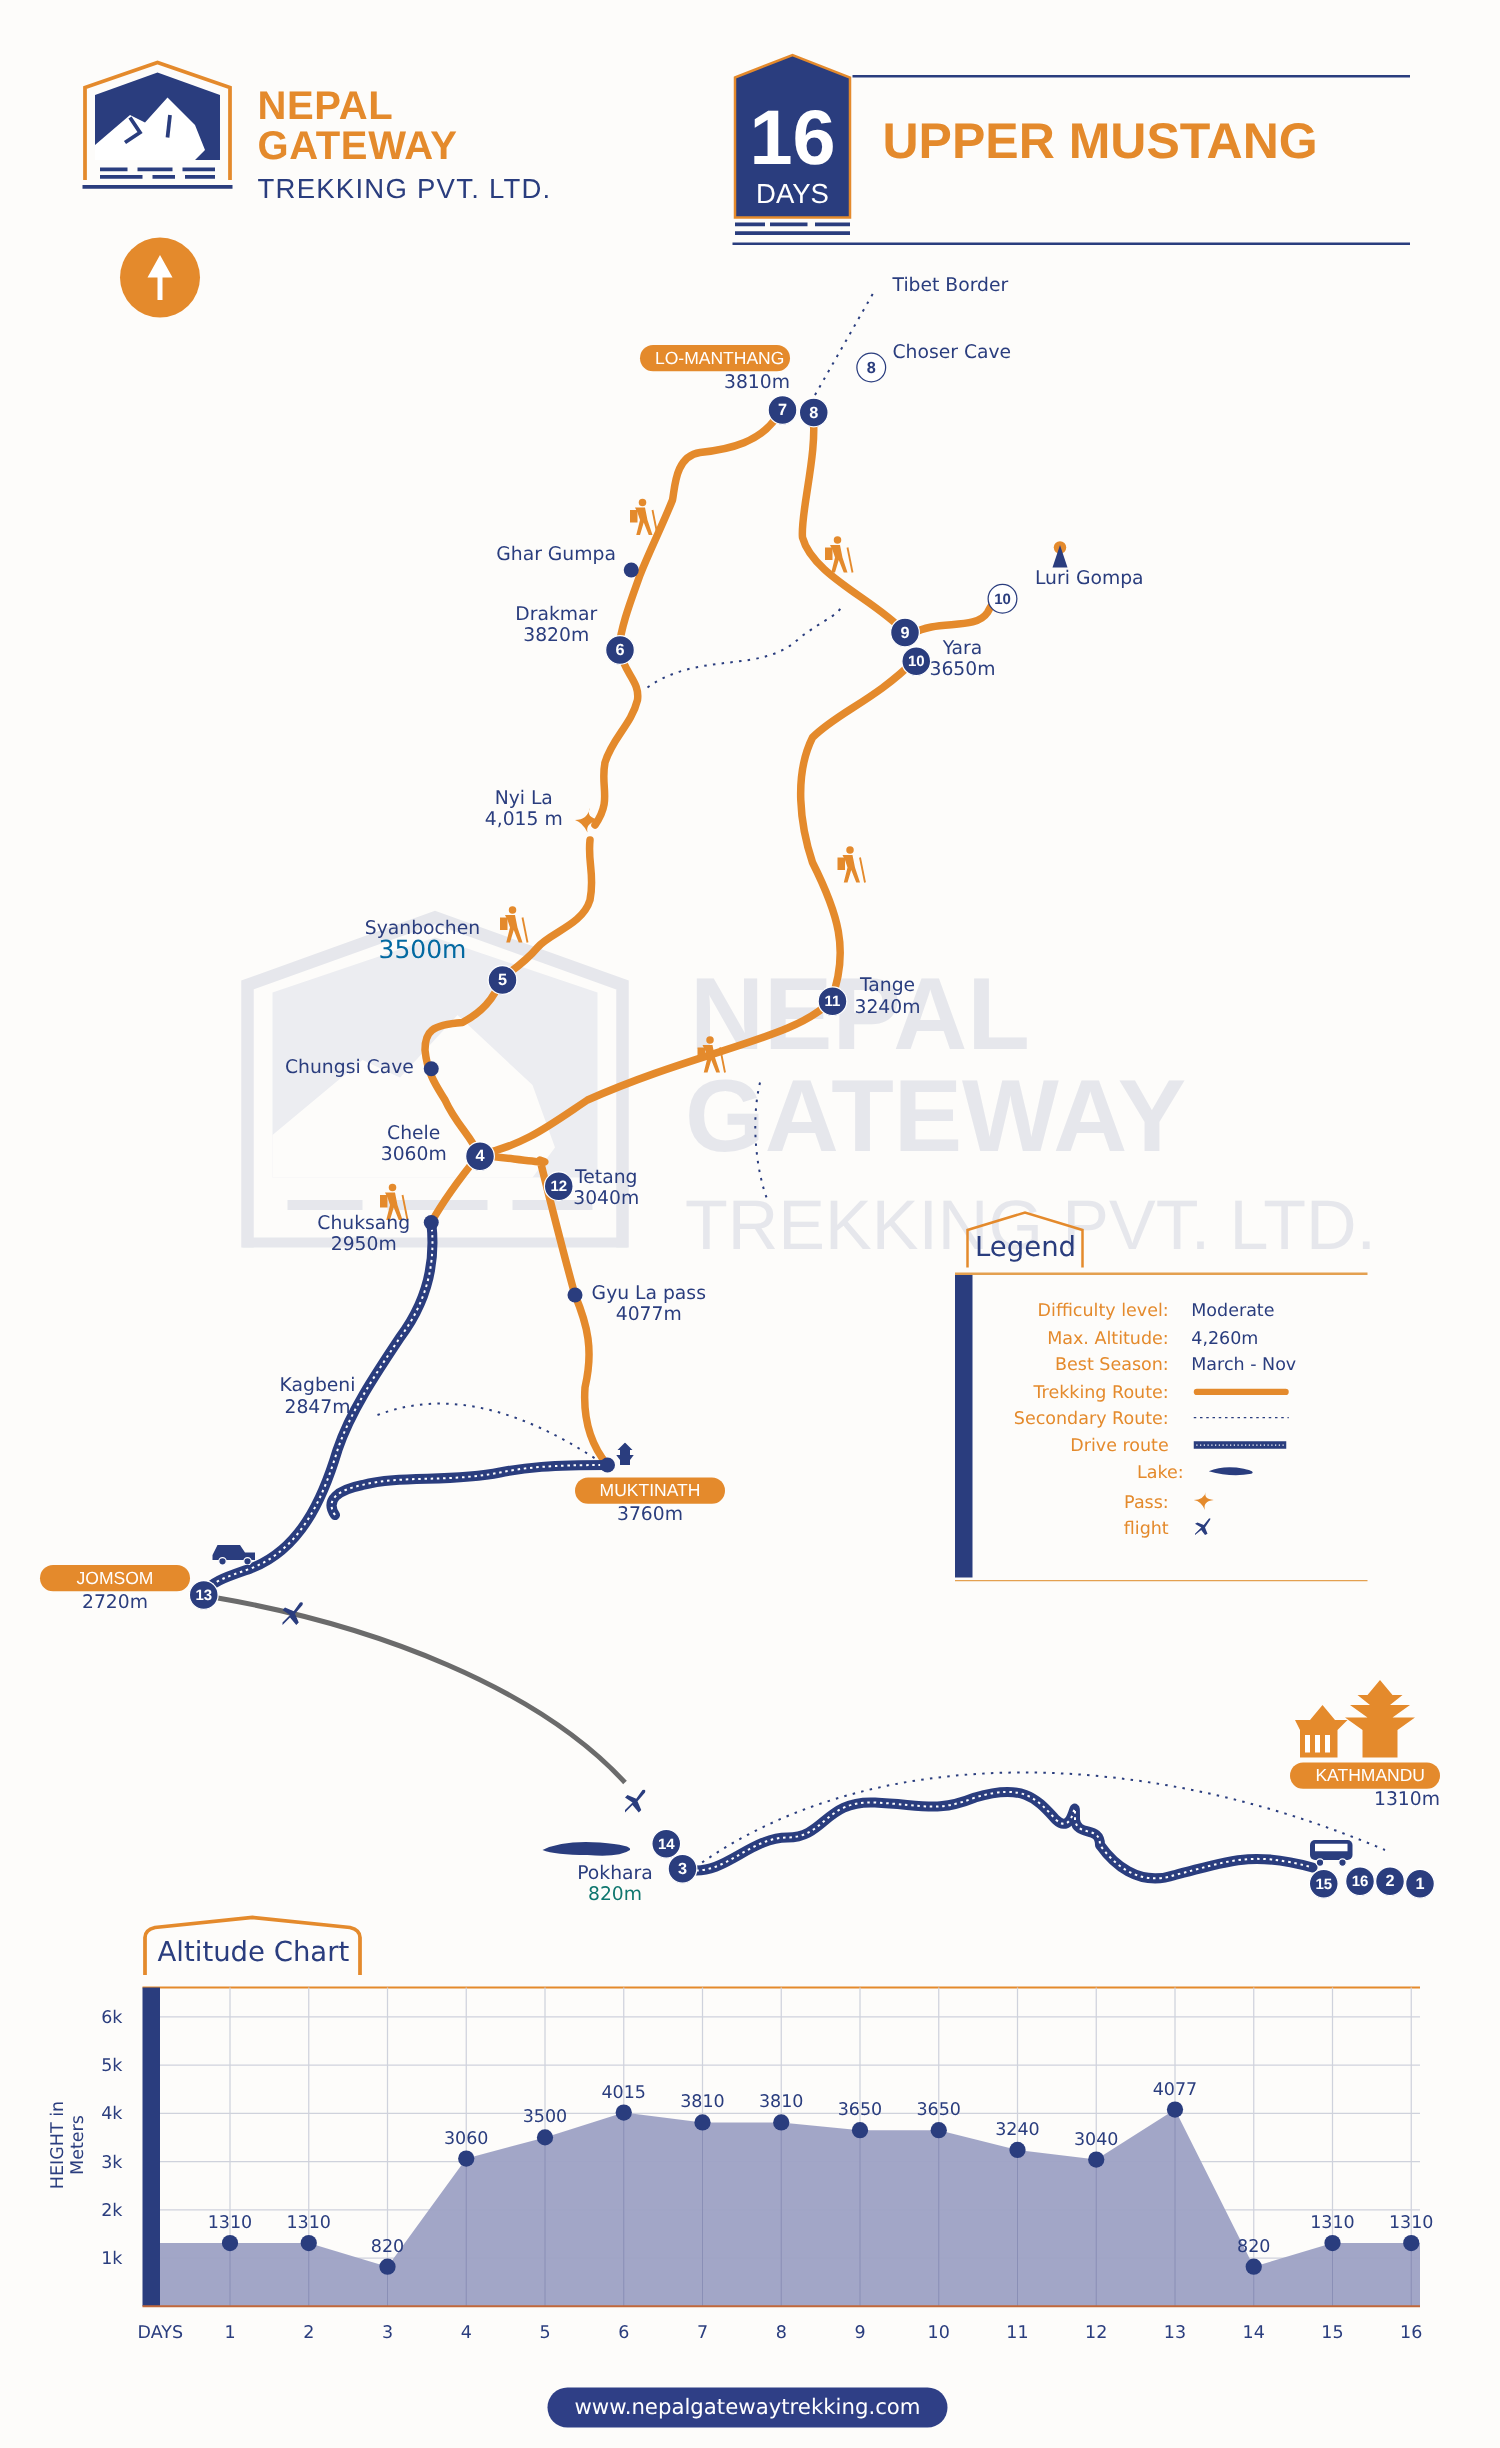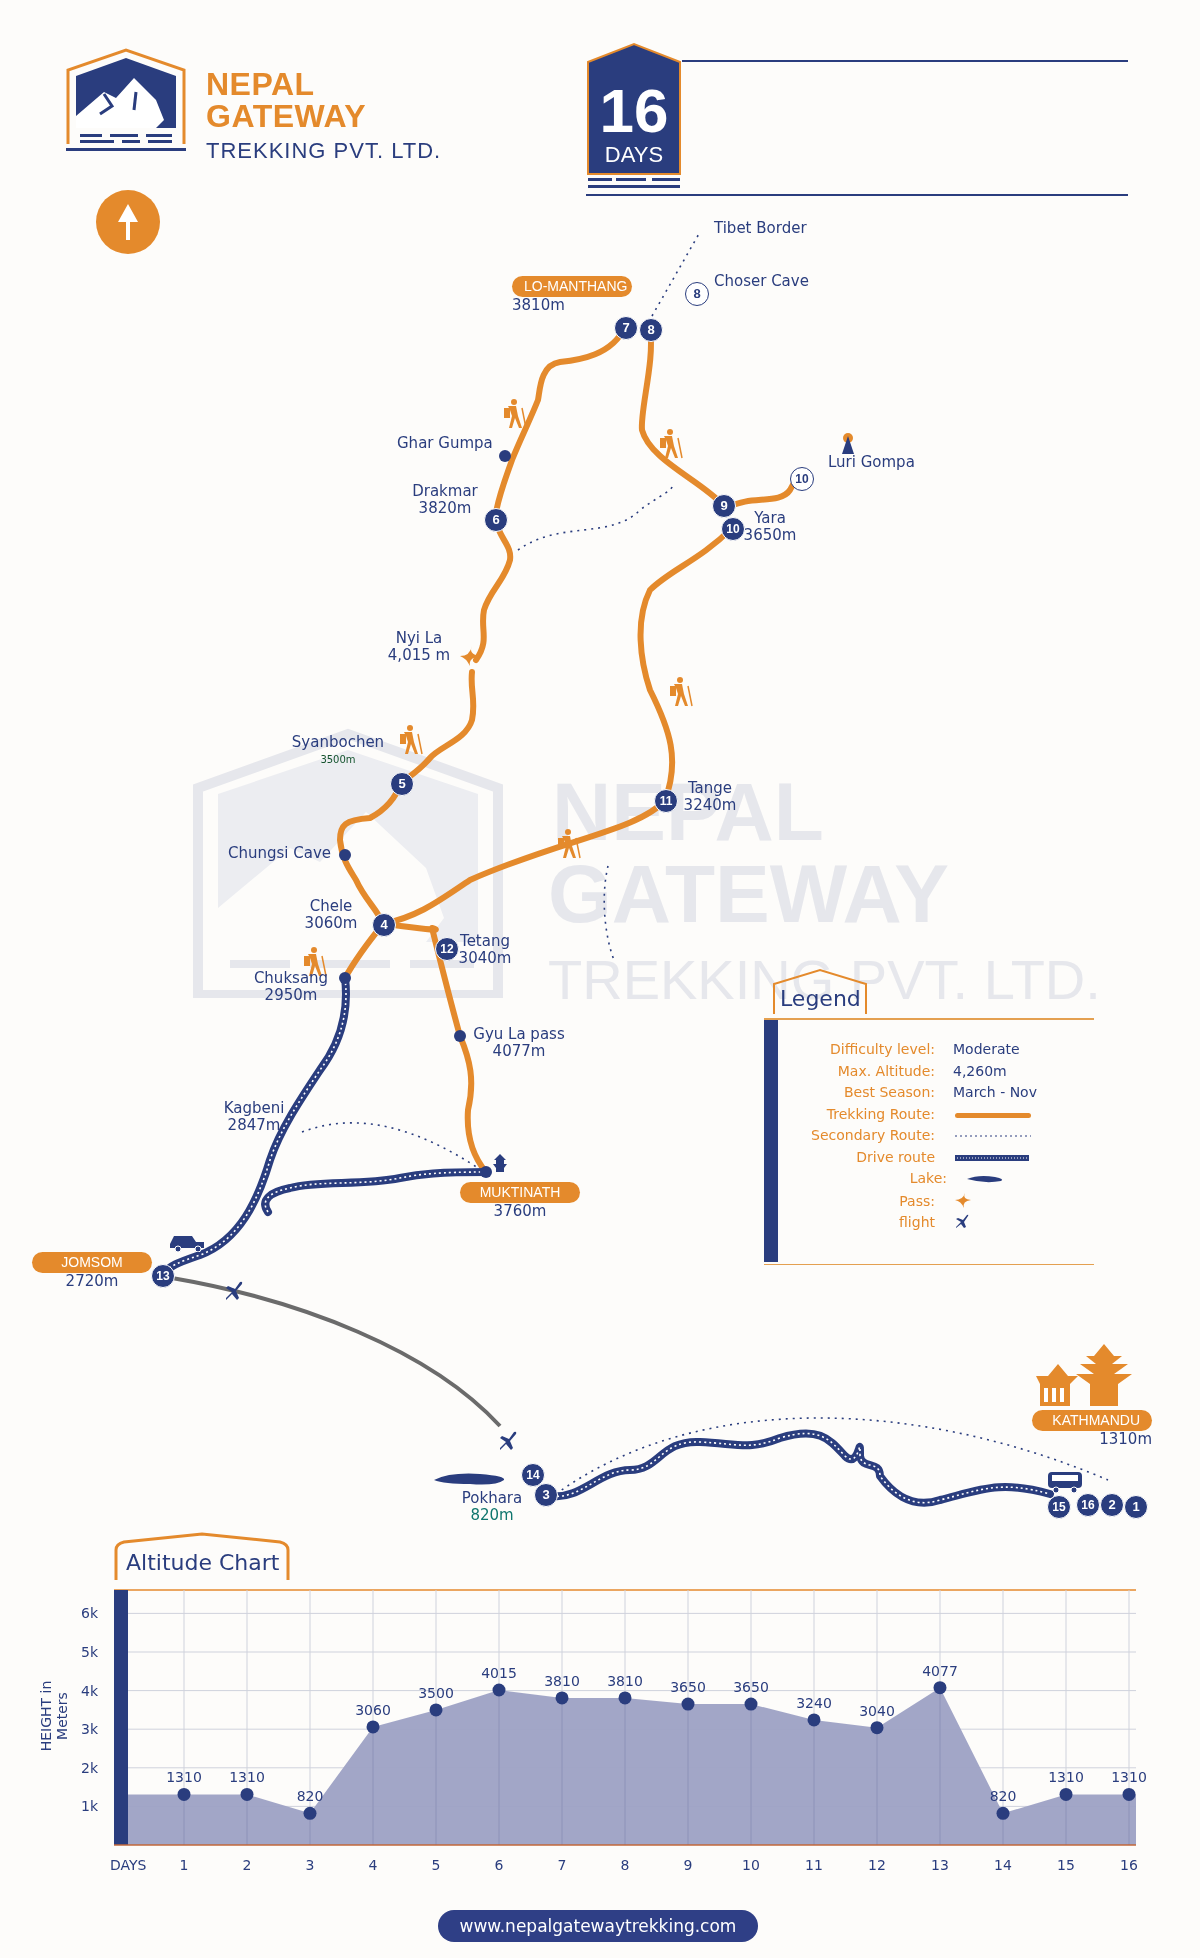--- a/index.html
+++ b/index.html
@@ -61,20 +61,21 @@
   <rect x="2" y="136" width="24" height="3" fill="#2a3d7e"></rect>
     <rect x="30" y="136" width="30" height="3" fill="#2a3d7e"></rect>
     <rect x="66" y="136" width="28" height="3" fill="#2a3d7e"></rect>
   <rect x="2" y="143" width="92" height="3" fill="#2a3d7e"></rect>
 </svg>
 <div class="abs days-num" style="left:589px;top:80px">16</div>
 <div class="abs days-lbl" style="left:589px;top:142px">DAYS</div>
 <div class="abs" style="left:682px;top:60px;width:446px;height:2px;background:#2a3d7e"></div>
 <div class="abs" style="left:586px;top:194px;width:542px;height:2px;background:#2a3d7e"></div>
 <div class="abs" style="left:706px;top:92px">
+  <div class="title-l1">UPPER MUSTANG</div>
 </div>
 
 <svg class="abs" style="left:190px;top:728px" width="316" height="290" viewBox="0 0 316 290">
   <path d="M8 270 V60 L158 6 L308 60 V270" fill="none" stroke="#e6e7ec" stroke-width="10"></path>
   <path d="M28 66 L158 22 L288 66 V214 H28 Z" fill="#ecedf1"></path>
   <path d="M28 180 L100 120 L130 134 L176 84 L236 140 L254 190 L236 214 H28 Z" fill="#fdfcfa"></path>
   <rect x="40" y="232" width="60" height="8" fill="#e6e7ec"></rect>
     <rect x="120" y="232" width="80" height="8" fill="#e6e7ec"></rect>
     <rect x="220" y="232" width="64" height="8" fill="#e6e7ec"></rect>
   <rect x="4" y="262" width="308" height="8" fill="#e6e7ec"></rect>
@@ -190,21 +191,21 @@
       </svg></div>
   </div>
 
 <div id="places">
     <div class="abs place" style="left: 714px; top: 220px;">
       <div>Tibet Border</div>
     </div>
     <div class="abs place" style="left: 714px; top: 273px;">
       <div>Choser Cave</div>
     </div>
-    <div class="abs place" style="left: 512px; top: 276px; width: 120px; text-align: left;">
+    <div class="abs place" style="left: 512px; top: 276px; width: 120px; text-align: right;">
       <div class="pill">LO-MANTHANG</div>
       <div style="font-size: 15px; color: rgb(42, 61, 126);">3810m</div>
     </div>
     <div class="abs place" style="left: 828px; top: 454px;">
       <div>Luri Gompa</div>
     </div>
     <div class="abs place" style="left: 397px; top: 435px;">
       <div>Ghar Gumpa</div>
     </div>
     <div class="abs place center" style="left: 375px; top: 483px; width: 140px;">
@@ -214,21 +215,21 @@
     <div class="abs place center" style="left: 700px; top: 510px; width: 140px;">
       <div>Yara</div>
       <div style="font-size: 15px; color: rgb(42, 61, 126);">3650m</div>
     </div>
     <div class="abs place center" style="left: 349px; top: 630px; width: 140px;">
       <div>Nyi La</div>
       <div style="font-size: 15px; color: rgb(42, 61, 126);">4,015 m</div>
     </div>
     <div class="abs place center" style="left: 268px; top: 734px; width: 140px;">
       <div>Syanbochen</div>
-      <div style="font-size: 10px; color: #14532d;">3500m</div>
+      <div style="font-size: 20px; color: #0369a1;">3500m</div>
     </div>
     <div class="abs place center" style="left: 640px; top: 780px; width: 140px;">
       <div>Tange</div>
       <div style="font-size: 15px; color: rgb(42, 61, 126);">3240m</div>
     </div>
     <div class="abs place" style="left: 228px; top: 845px;">
       <div>Chungsi Cave</div>
     </div>
     <div class="abs place center" style="left: 261px; top: 898px; width: 140px;">
       <div>Chele</div>

